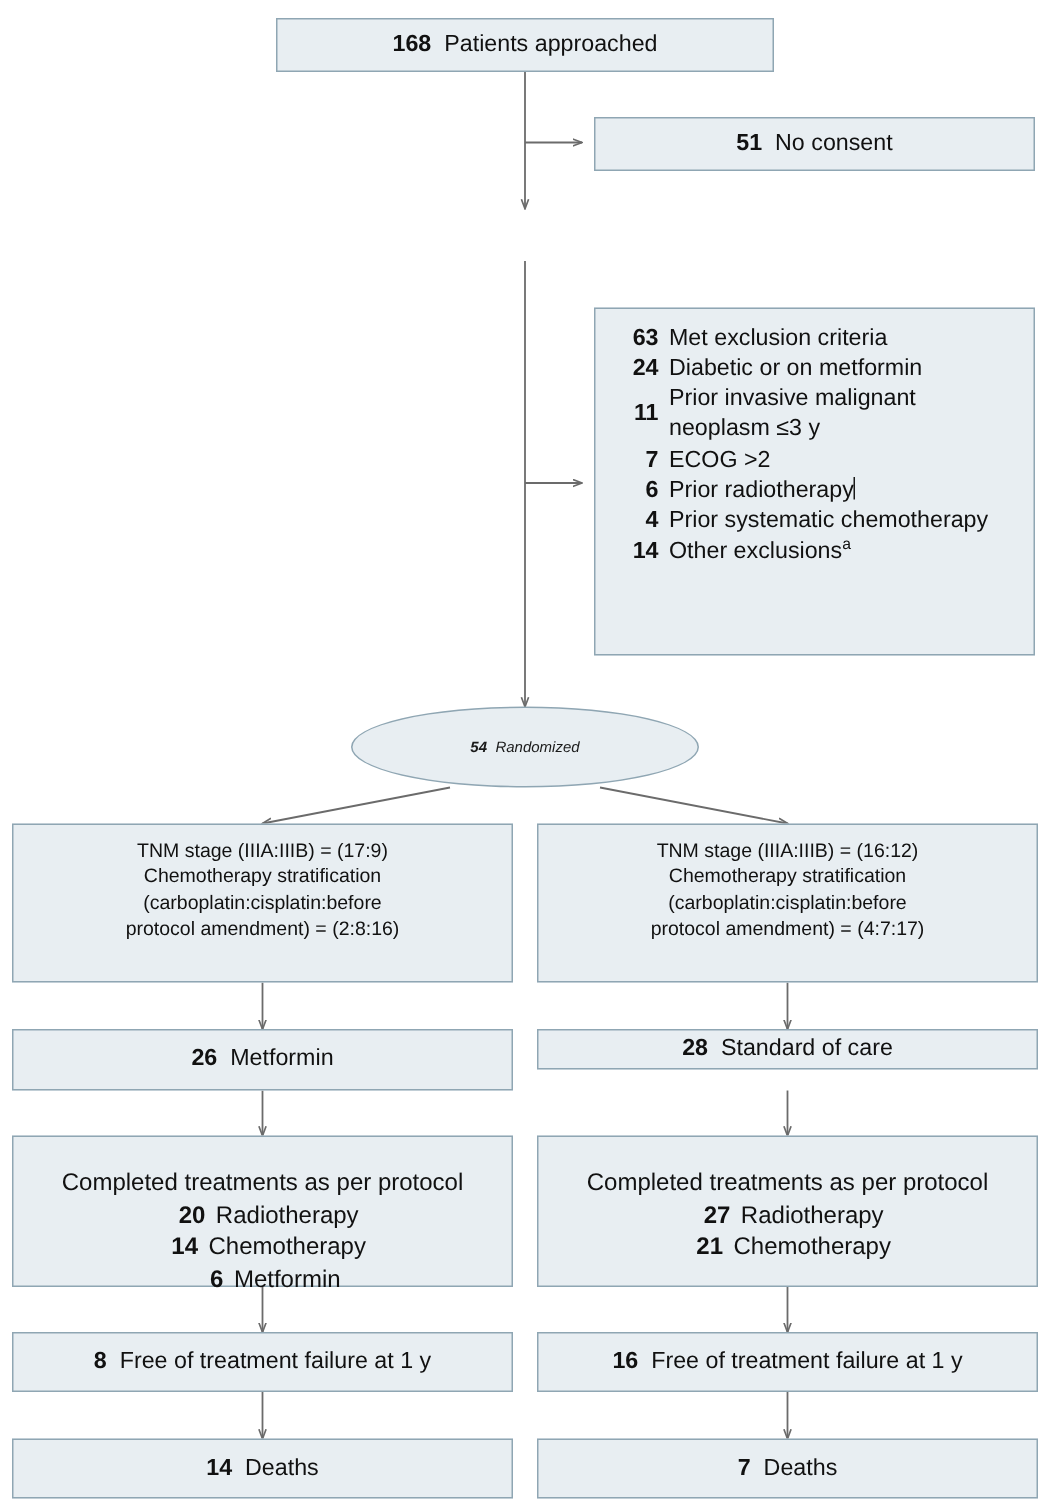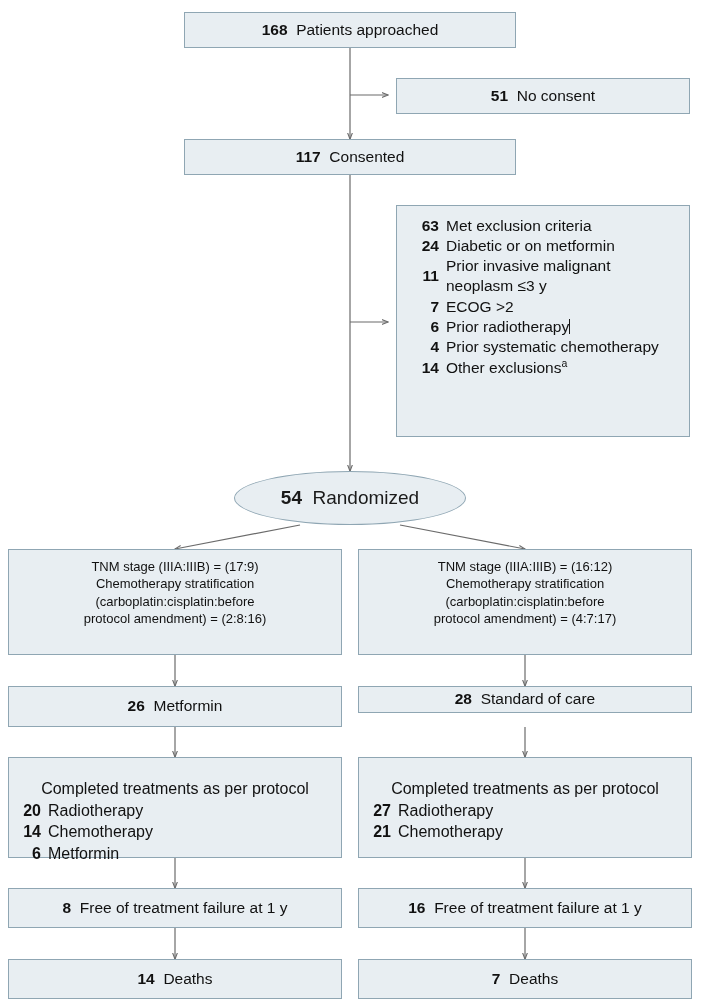--- a/index.html
+++ b/index.html
@@ -38,21 +38,22 @@
   }
   .ell {
     position: absolute;
     box-sizing: border-box;
     background: #e8eef2;
     border: 1px solid #8fa6b3;
     border-radius: 50%;
     display: flex;
     align-items: center;
     justify-content: center;
-    font-size: 19px;
+    font-size: 10px;
+    font-style: italic;
   }
   b { font-weight: bold; }
   .num { font-weight: bold; }
   .lines {
     position: absolute;
     left: 0; top: 0;
     width: 704px; height: 1007px;
     pointer-events: none;
   }
   .excl {
@@ -80,20 +81,21 @@
     line-height: 1.33;
   }
   .comp {
     padding: 20px 6px 10px 6px;
     text-align: center;
     font-size: 16px;
     line-height: 1.35;
   }
   .comp-row {
     display: flex;
+    justify-content: center;
     align-items: baseline;
   }
   .comp-num {
     width: 26px;
     text-align: right;
     font-weight: bold;
   }
   .comp-txt { padding-left: 7px; text-align: left; }
   sup { font-size: 10.5px; vertical-align: super; }
   .caret {
@@ -142,23 +144,20 @@
   </svg>
 
   <div class="box center" style="left:184px; top:12px; width:332px; height:36px;">
     <span><b class="num">168</b>&nbsp;&nbsp;<span>Patients approached</span></span>
   </div>
 
   <div class="box center" style="left:396px; top:78px; width:294px; height:36px;">
     <span><b class="num">51</b>&nbsp;&nbsp;<span>No consent</span></span>
   </div>
 
-  <div class="box center" style="left:184px; top:139px; width:332px; height:36px;">
-    <span><b class="num">117</b>&nbsp;&nbsp;<span>Consented</span></span>
-  </div>
 
   <div class="box" style="left:396px; top:205px; width:294px; height:232px;">
     <div class="excl">
       <div class="excl-row">
         <div class="excl-num">63</div>
         <div class="excl-txt">Met exclusion criteria</div>
       </div>
       <div class="excl-row">
         <div class="excl-num">24</div>
         <div class="excl-txt">Diabetic or on metformin</div>

